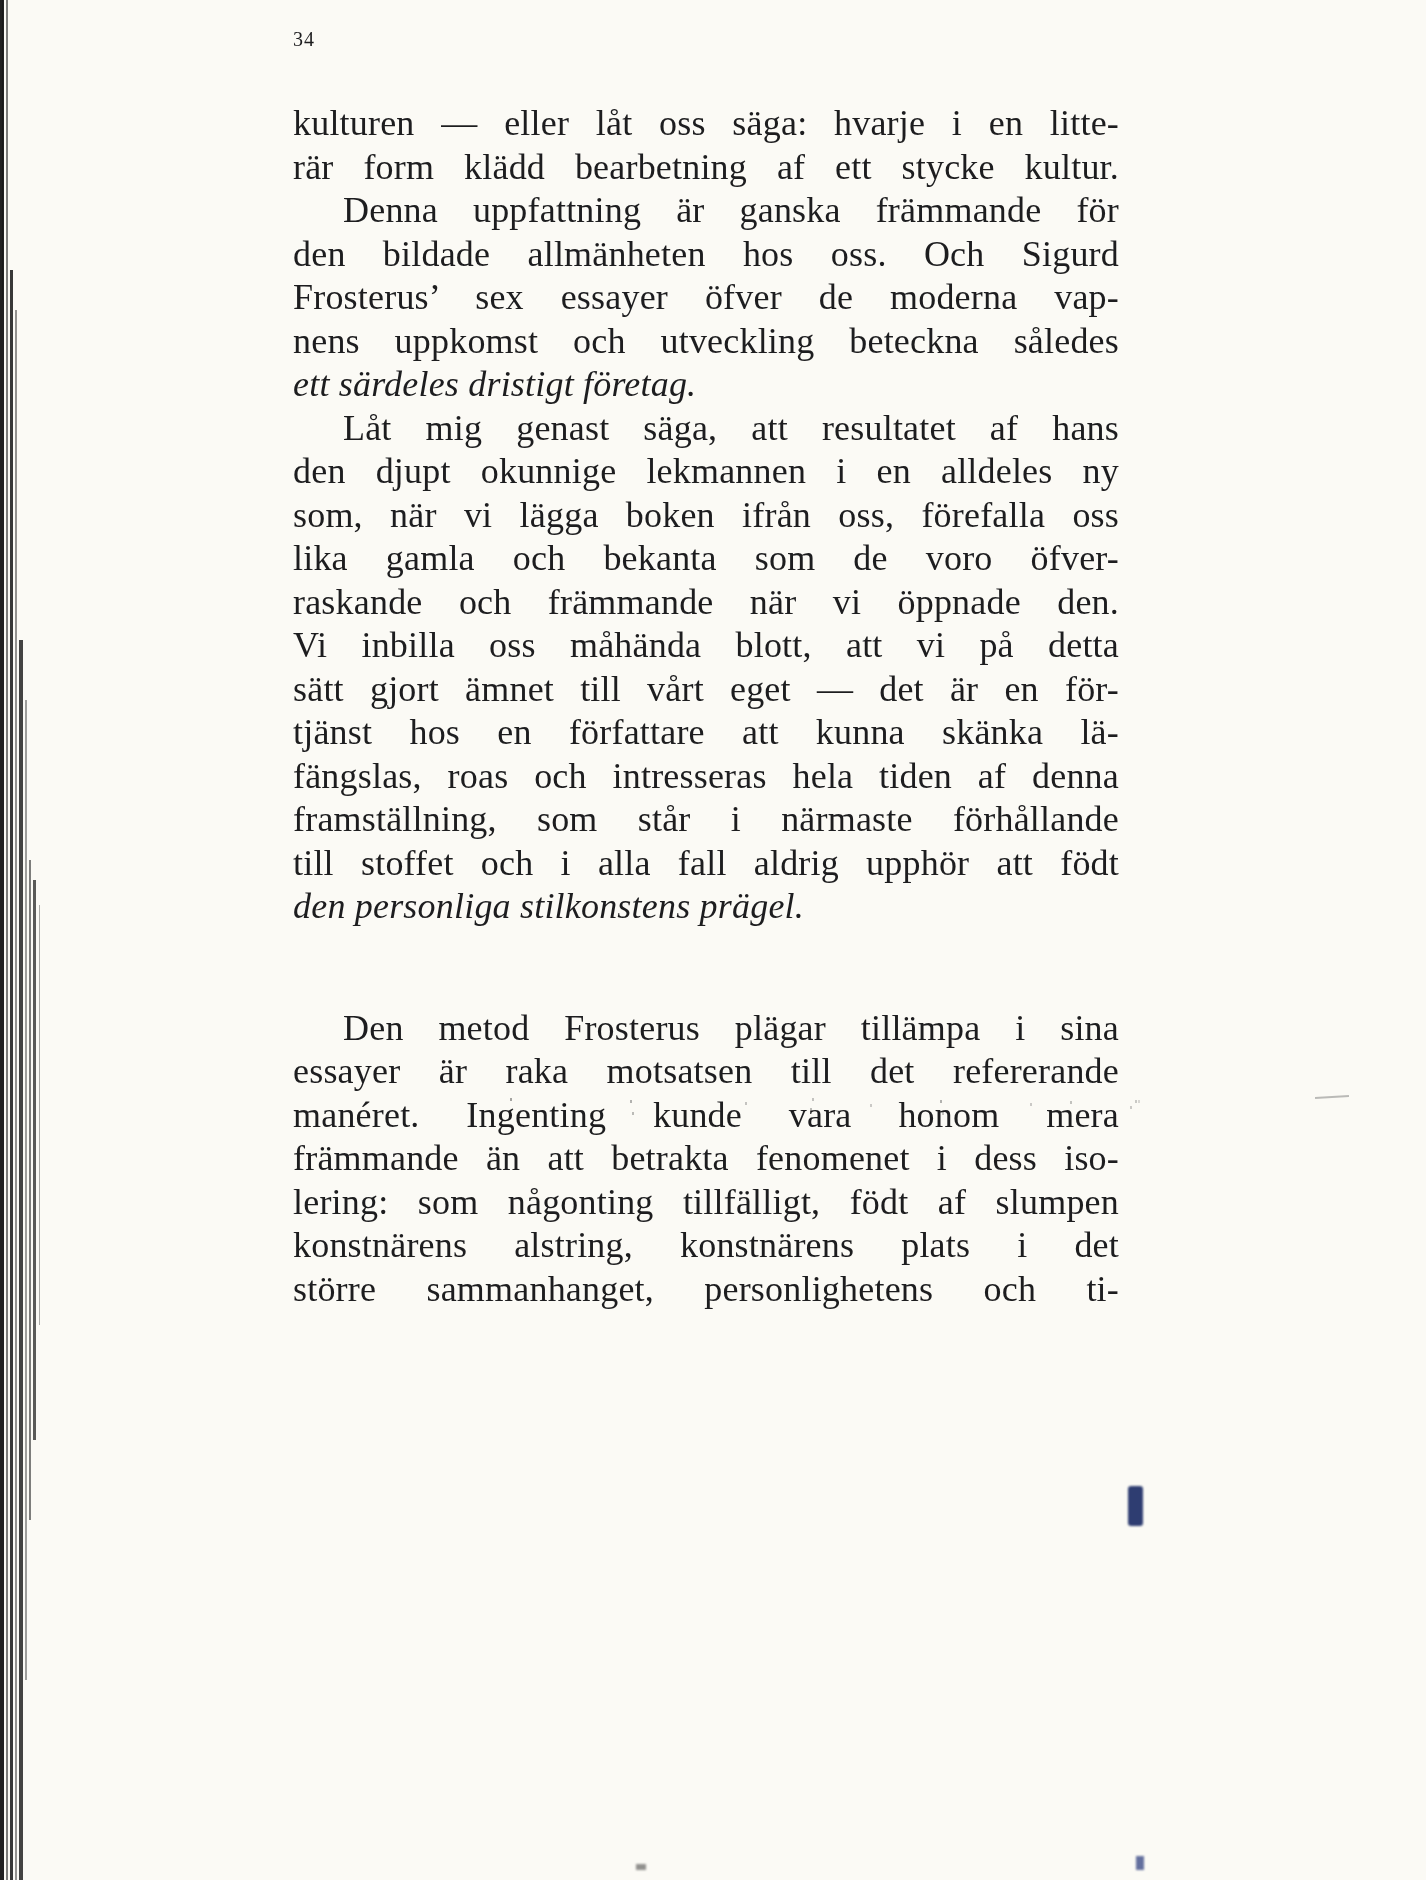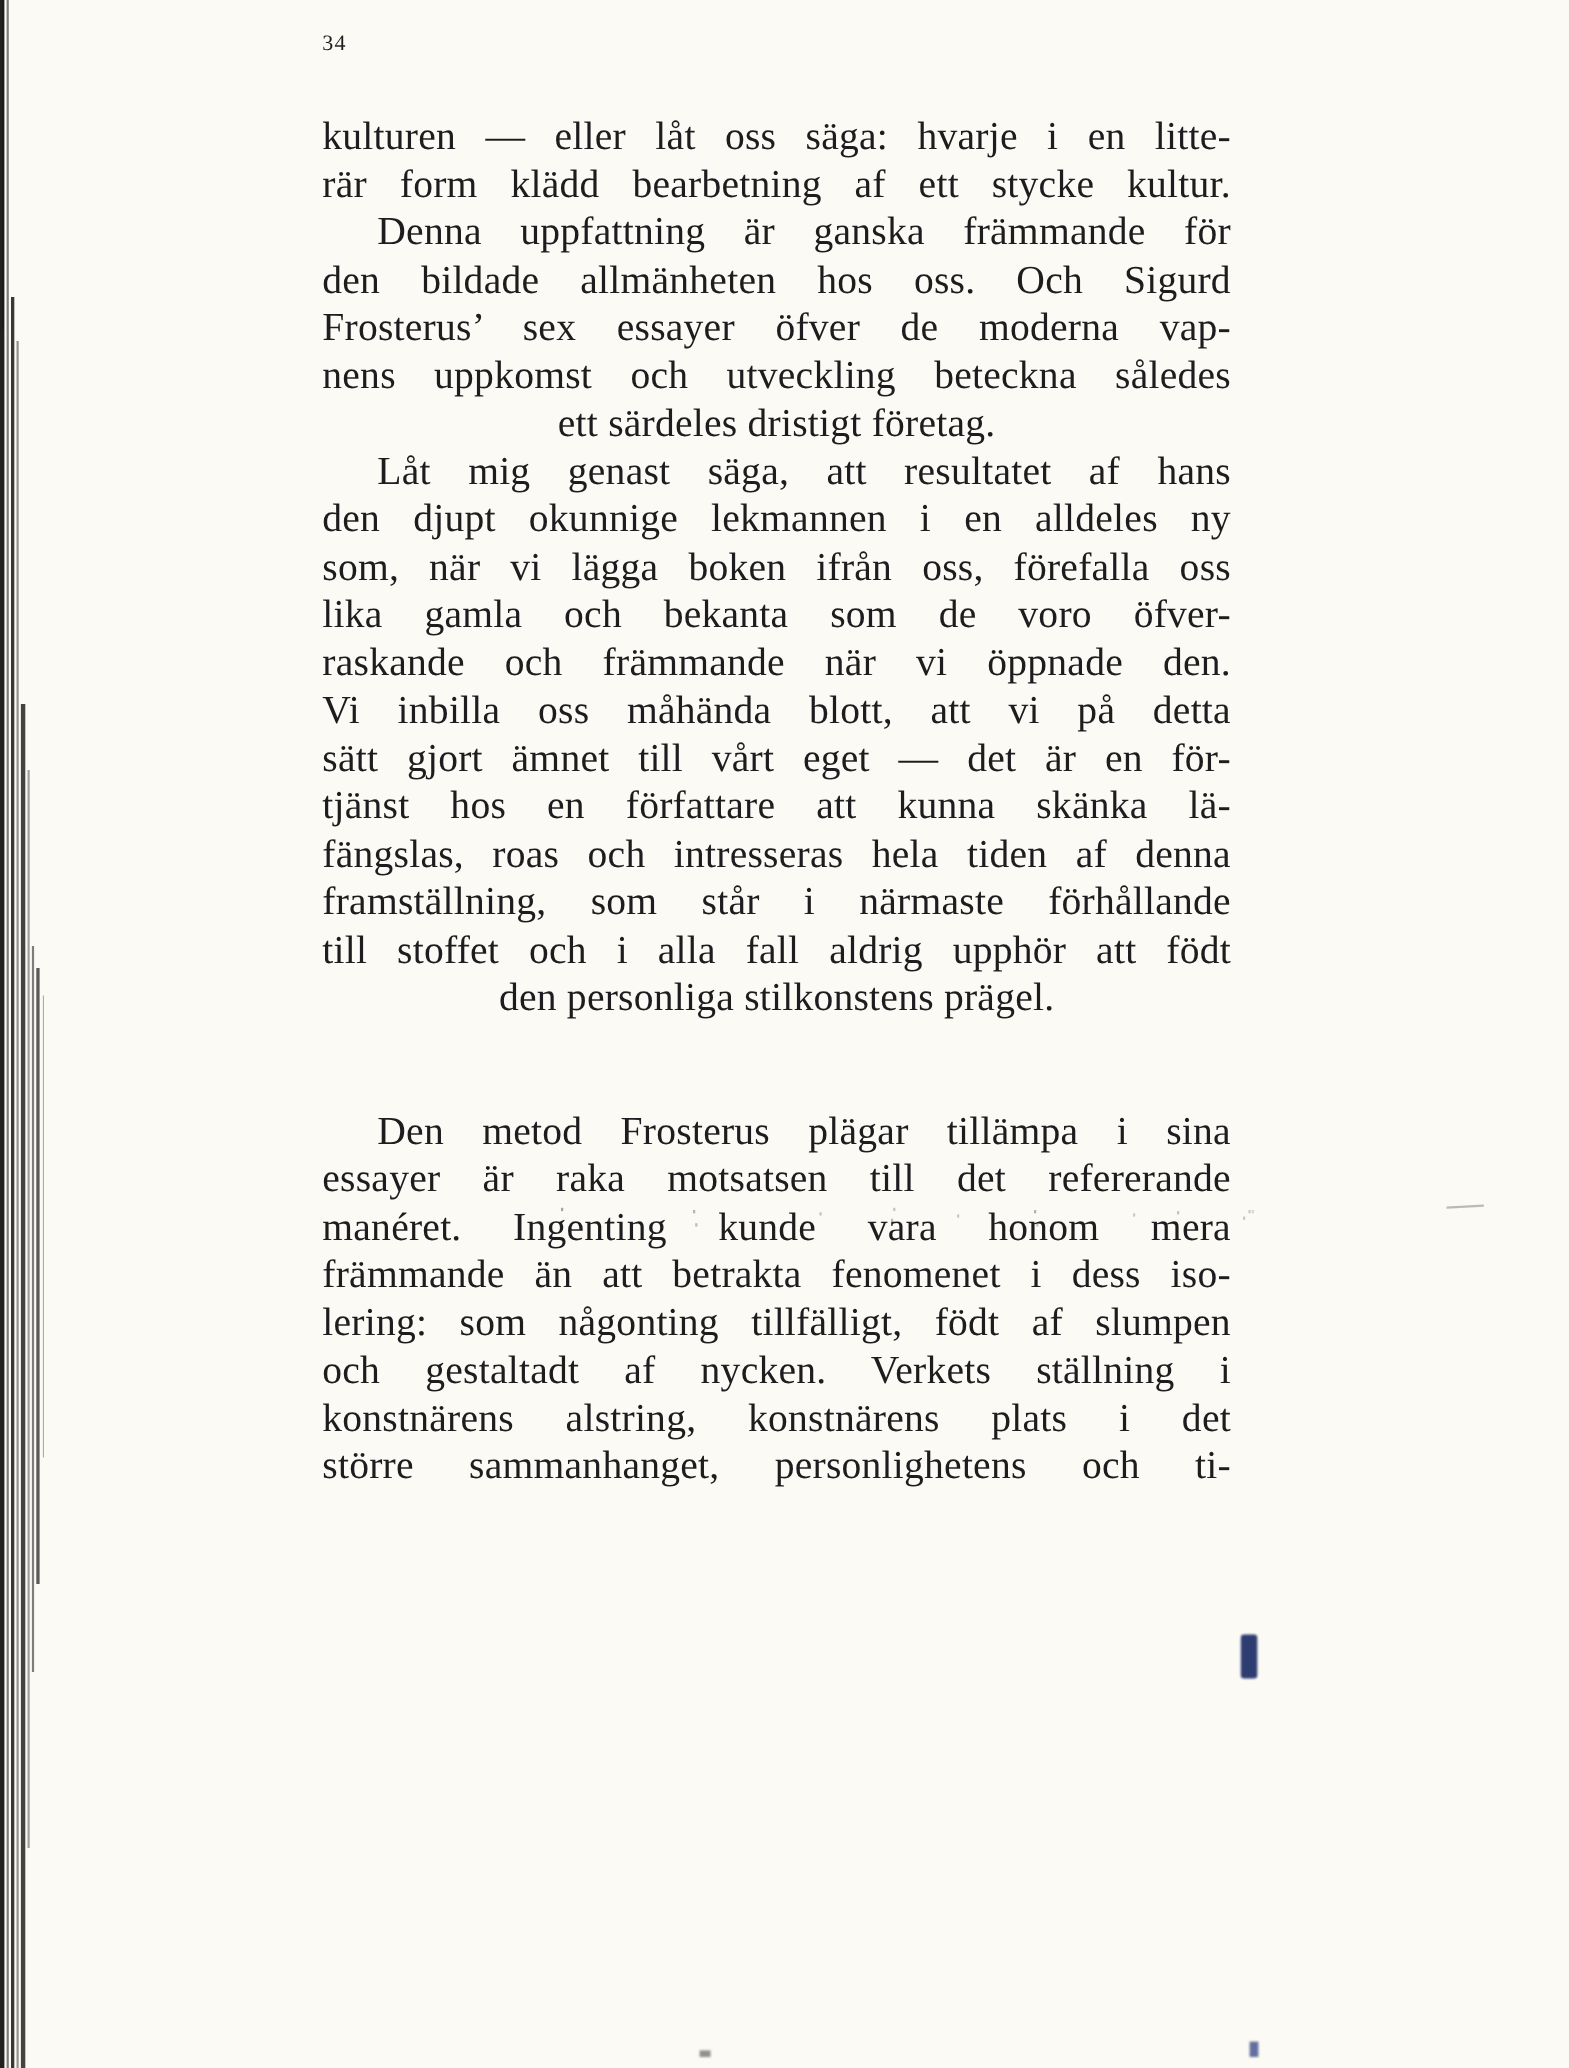--- a/index.html
+++ b/index.html
@@ -65,21 +65,22 @@
   .para.gap { margin-top: 78px; }
   .line {
     display: block;
     white-space: normal;
   }
   .line.j {
     text-align: justify;
     text-align-last: justify;
   }
   .line.l {
-    text-align: center;
+    text-align: left;
+    font-style: italic;
   }
   .line.ind {
     padding-left: 50px;
   }
 
   
   .speckles {
     position: absolute;
     left: 510px;
     top: 1098px;
@@ -192,21 +193,20 @@
       <span class="line j">till stoffet och i alla fall aldrig upphör att födt</span>
       <span class="line l">den personliga stilkonstens prägel.</span>
     </p>
 
     <p class="para gap">
       <span class="line j ind">Den metod Frosterus plägar tillämpa i sina</span>
       <span class="line j">essayer är raka motsatsen till det refererande</span>
       <span class="line j">manéret. Ingenting kunde vara honom mera</span>
       <span class="line j">främmande än att betrakta fenomenet i dess iso-</span>
       <span class="line j">lering: som någonting tillfälligt, födt af slumpen</span>
-      <span class="line j">och gestaltadt af nycken. Verkets ställning i</span>
       <span class="line j">konstnärens alstring, konstnärens plats i det</span>
       <span class="line j">större sammanhanget, personlighetens och ti-</span>
     </p>
 
   </div>
 
   <span class="speckles"></span>
   <span class="speckle-dash"></span>
 
   <span class="ink-mark"></span>

